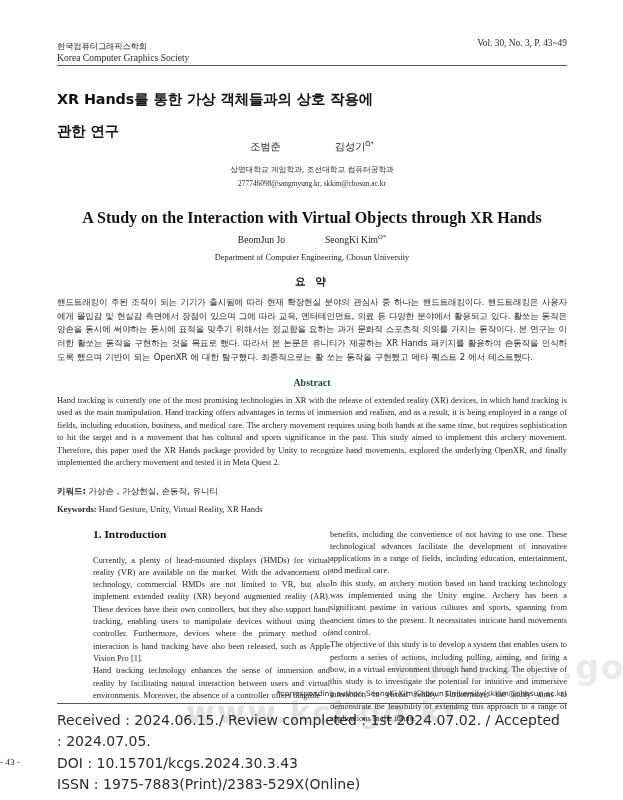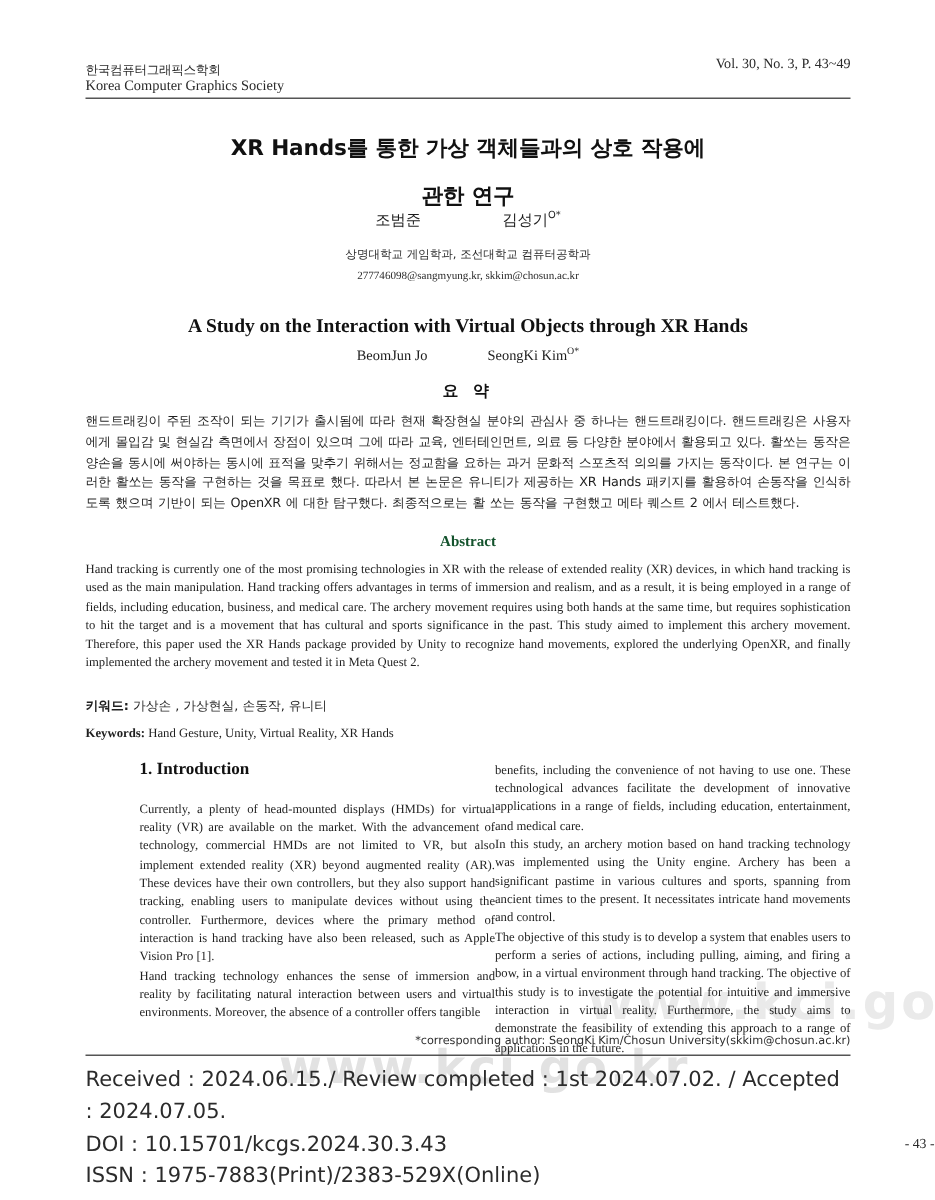--- a/index.html
+++ b/index.html
@@ -55,21 +55,20 @@
   }
   .journal-vol {
     font-size: 9.4px;
     color: #2a2a2a;
     padding-bottom: 16px;
     white-space: nowrap;
   }
 
   
   .title-ko {
-    text-align: center;
     font-family: "DejaVu Sans", sans-serif;
     font-weight: bold;
     font-size: 14.4px;
     line-height: 1.05;
     color: #111;
     margin-top: 26px;
     letter-spacing: -0.1px;
   }
   .title-ko .line2 {
     display: block;
@@ -99,21 +98,21 @@
   .emails {
     text-align: center;
     margin-top: 4px;
     font-size: 7.4px;
     color: #2a2a2a;
   }
 
   .title-en {
     text-align: center;
     font-weight: bold;
-    font-size: 13px;
+    font-size: 16px;
     margin-top: 21px;
     color: #111;
   }
   .authors-en {
     text-align: center;
     font-size: 9.6px;
     margin-top: 6px;
     color: #1c1c1c;
   }
   .authors-en .a1 { margin-right: 40px; }
@@ -222,21 +221,21 @@
     font-family: "DejaVu Sans", sans-serif;
     font-size: 14px;
     line-height: 1.52;
     color: #2b2b2b;
   }
   .page-num {
     position: absolute;
     left: 0;
     top: 757px;
     width: 623px;
-    text-align: right;
+    text-align: left;
     font-size: 9.2px;
     color: #2b2b2b;
   }
 
   
   .wm {
     position: absolute;
     font-family: "DejaVu Sans", sans-serif;
     font-weight: bold;
     color: #d9d9d9;
@@ -288,20 +287,21 @@
     <div class="affil-ko">상명대학교 게임학과, 조선대학교 컴퓨터공학과</div>
     <div class="emails">277746098@sangmyung.kr, skkim@chosun.ac.kr</div>
 
     <div class="title-en">A Study on the Interaction with Virtual Objects through XR Hands</div>
 
     <div class="authors-en">
       <span class="a1">BeomJun Jo</span><span><span>SeongKi Kim</span><span class="sup">O*</span></span>
     </div>
 
     <div class="affil-en">
+      <div>Department of Computer Engineering, Chosun University</div>
     </div>
 
     <div class="sec-head-ko">요 약</div>
     <div class="abstract-ko">핸드트래킹이 주된 조작이 되는 기기가 출시됨에 따라 현재 확장현실 분야의 관심사 중 하나는 핸드트래킹이다. 핸드트래킹은 사용자에게 몰입감 및 현실감 측면에서 장점이 있으며 그에 따라 교육, 엔터테인먼트, 의료 등 다양한 분야에서 활용되고 있다. 활쏘는 동작은 양손을 동시에 써야하는 동시에 표적을 맞추기 위해서는 정교함을 요하는 과거 문화적 스포츠적 의의를 가지는 동작이다. 본 연구는 이러한 활쏘는 동작을 구현하는 것을 목표로 했다. 따라서 본 논문은 유니티가 제공하는 XR Hands 패키지를 활용하여 손동작을 인식하도록 했으며 기반이 되는 OpenXR 에 대한 탐구했다. 최종적으로는 활 쏘는 동작을 구현했고 메타 퀘스트 2 에서 테스트했다.</div>
 
     <div class="sec-head-en">Abstract</div>
     <div class="abstract-en">Hand tracking is currently one of the most promising technologies in XR with the release of extended reality (XR) devices, in which hand tracking is used as the main manipulation. Hand tracking offers advantages in terms of immersion and realism, and as a result, it is being employed in a range of fields, including education, business, and medical care.  The archery movement requires using both hands at the same time, but requires sophistication to hit the target and is a movement that has cultural and sports significance in the past. This study aimed to implement this archery movement. Therefore, this paper used the XR Hands package provided by Unity to recognize hand movements, explored the underlying OpenXR, and finally implemented the archery movement and tested it in Meta Quest 2.</div>
 
     <div class="kw">
       <div class="kw-ko">

